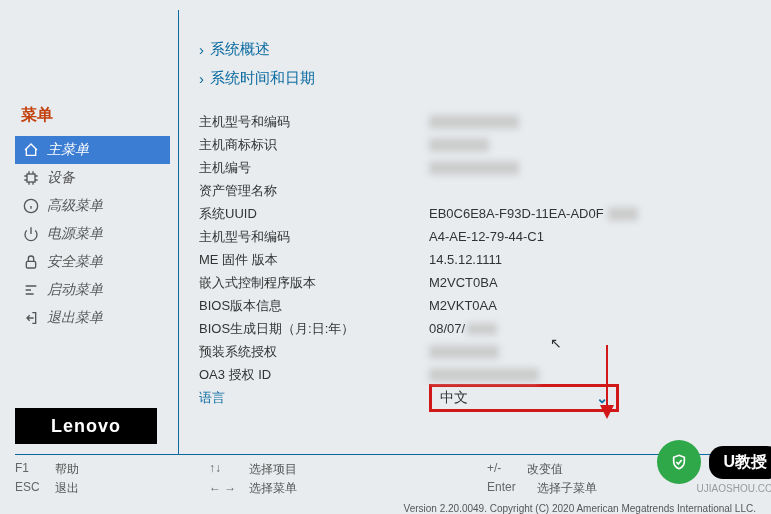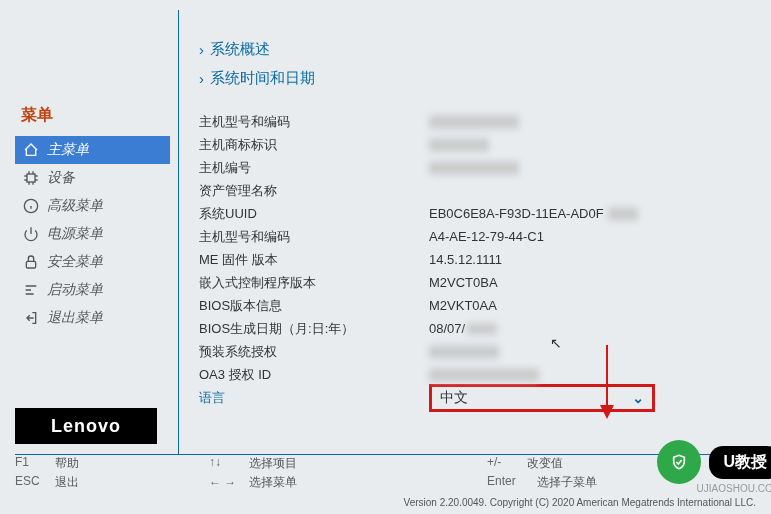--- a/index.html
+++ b/index.html
@@ -105,21 +105,21 @@
       display: inline-block;
       background: #ccc;
       filter: blur(3px);
       width: 90px;
       height: 14px;
       border-radius: 2px;
     }
     .lang-row { margin-top: 4px; }
     .lang-label { color: #0a6aa0; }
     .lang-select {
-      width: 226px;
+      width: 190px;
       border: 3px solid #d11717;
       display: flex;
       justify-content: space-between;
       align-items: center;
       padding: 2px 8px;
       color: #333;
       font-size: 14px;
       cursor: pointer;
     }
     .chevron-down {
@@ -145,20 +145,21 @@
       border-right: 7px solid transparent;
       border-top: 14px solid #d11717;
     }
     .footer {
       position: absolute;
       bottom: 0;
       left: 15px;
       right: 15px;
       height: 60px;
       border-top: 1px solid #0a6aa0;
+      padding-top: 6px;
     }
     .footer-keys {
       display: flex;
       gap: 40px;
       font-size: 12px;
       color: #555;
     }
     .footer-col {
       display: flex;
       flex-direction: column;

